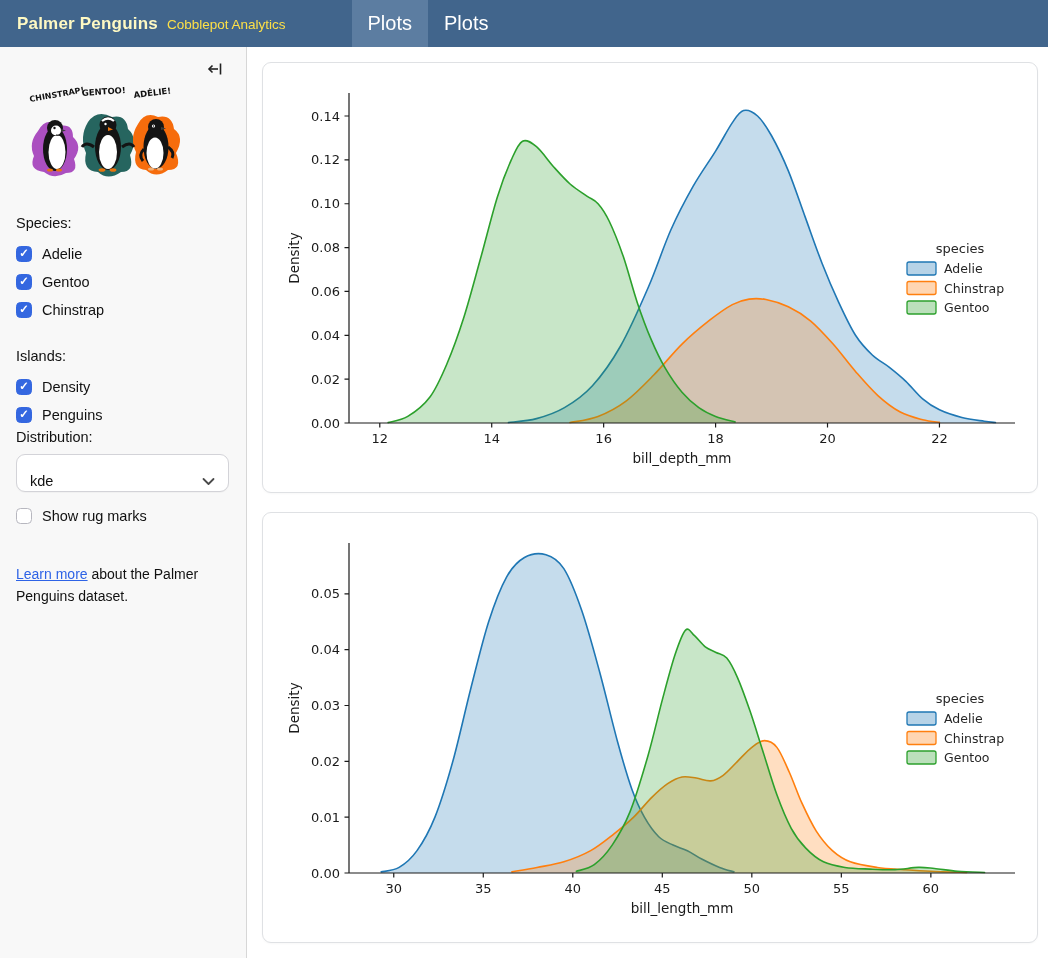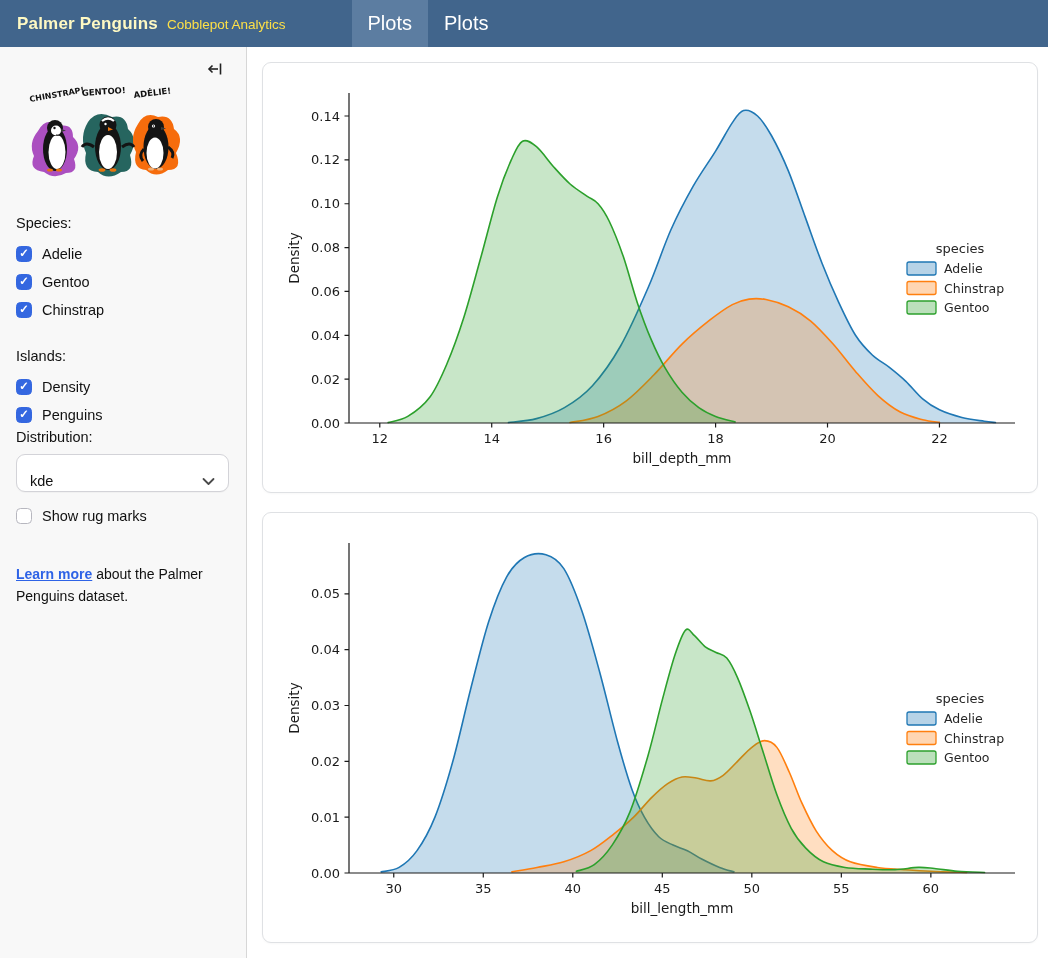--- a/index.html
+++ b/index.html
@@ -32,21 +32,21 @@
   .cb.checked { background:var(--cb-color,#3467e0); border-color:var(--cb-color,#3467e0); }
   .cb.checked::after { content:"✓"; line-height:1; }
   .cb-label { font-size:14.5px; color:#111; }
   .dist-group { }
   .select { margin-top:2px; height:38px; width:213px; background:#fff; border:1px solid #d3d3d8; border-radius:9px;
             display:flex; align-items:center; justify-content:space-between; padding:16px 13px 0 13px; cursor:pointer;
             box-shadow:0 1px 1px rgba(0,0,0,.03); }
   .select-value { font-size:14.5px; color:#111; }
   .rug-row { margin-top:10px; }
   .sidebar-footer { margin-top:34px; font-size:14px; line-height:1.55; color:#111; width:200px; }
-  .sidebar-footer a { color:var(--link-color,#2e63e6); text-decoration:underline; cursor:pointer;font-weight:bold; }
+  .sidebar-footer a { color:var(--link-color,#2e63e6); text-decoration:underline; cursor:pointer; }
 
   
   .card { border:1px solid #dfe1e4; border-radius:9px; background:#fff; width:776px; height:431px;
           box-shadow:0 1px 2px rgba(0,0,0,.03); overflow:hidden; }
   .card svg.chart { display:block; }
 </style>
 </head>
 <body>
 
 <header class="navbar" style="background: rgb(65, 101, 140);">

